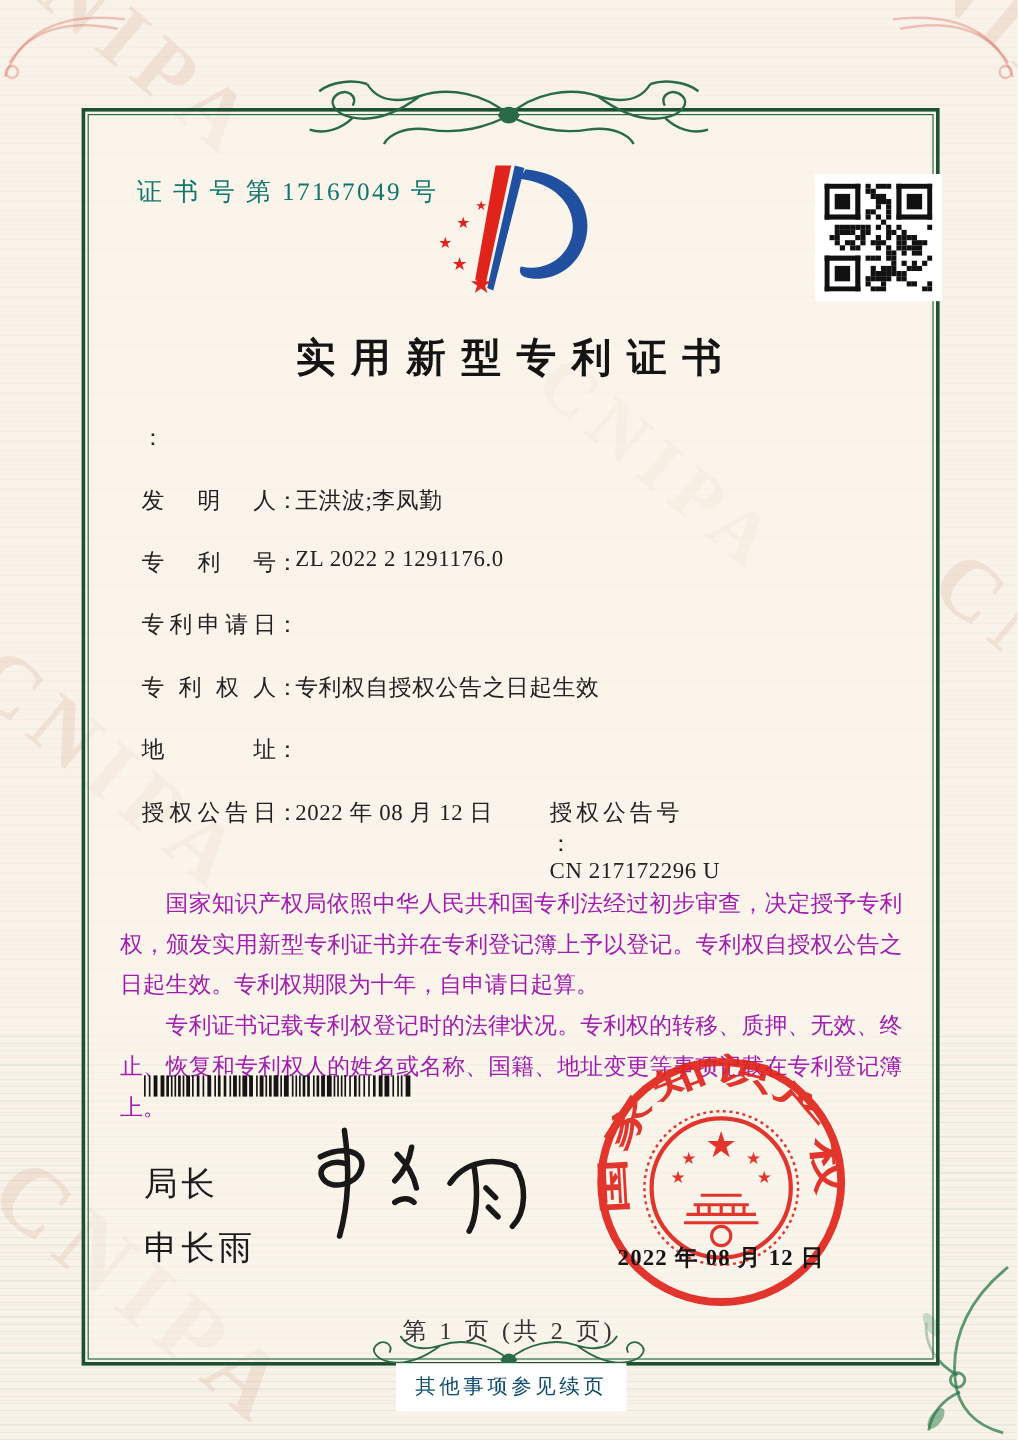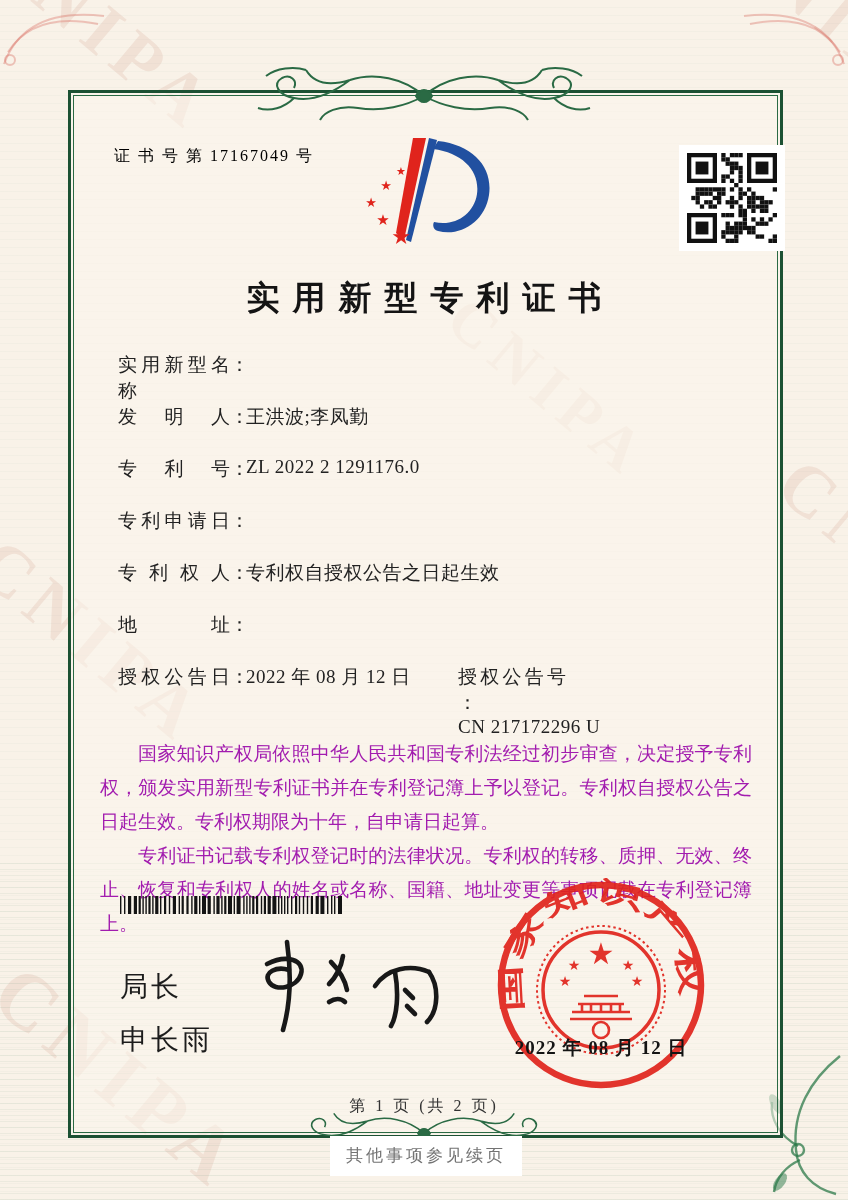--- a/index.html
+++ b/index.html
@@ -32,21 +32,21 @@
   }
   .frame-inner{
     position:absolute;inset:2px;border:1px solid #2a6a44;
   }
   .flourish{position:absolute;pointer-events:none;}
   .title{
     position:absolute;left:0;top:250px;width:848px;text-align:center;
     font-size:33px;font-weight:700;letter-spacing:13px;text-indent:13px;color:#141414;margin-top:26px;
   }
   .cert-no{
-    position:absolute;left:114px;top:146px;font-size:16px;letter-spacing:2px;color:#000000;
+    position:absolute;left:114px;top:146px;font-size:21px;letter-spacing:2px;color:#0f766e;
   }
   .qr-box{position:absolute;left:679px;top:145px;width:106px;height:106px;background:#ffffff;}
   .fields{position:absolute;left:118px;top:352px;width:648px;font-size:19px;color:#222;}
   .frow{display:flex;height:52px;align-items:flex-start;}
   .lbl{width:112px;text-align:justify;text-align-last:justify;flex:none;}
   .colon{flex:none;width:16px;}
   .val{letter-spacing:0.5px;white-space:nowrap;}
   .g1{display:flex;width:340px;flex:none;}
   .g1 .val{width:212px;}
   .g2{display:flex;flex-direction:column;}
@@ -60,25 +60,25 @@
     font-family:"Liberation Sans","DejaVu Sans",sans-serif;}
   .official div{margin-bottom:15px;}
   .sig{position:absolute;left:225px;top:928px;}
   .seal{position:absolute;left:494px;top:878px;width:214px;height:214px;}
   .seal-date{
     position:absolute;left:494px;top:1035px;width:214px;text-align:center;
     font-size:19px;letter-spacing:1px;color:#141414;font-weight:700;
   }
   .page-indicator{
     position:absolute;left:68px;top:1096px;width:712px;text-align:center;
-    font-size:16px;letter-spacing:3px;color:#333;
+    font-size:20px;letter-spacing:3px;color:#333;
   }
   .cont-box{
     position:absolute;left:330px;top:1136px;background:#ffffff;
-    padding:8px 16px 9px;font-size:17px;letter-spacing:3px;color:#737373;
+    padding:8px 16px 9px;font-size:17px;letter-spacing:3px;color:#0c4a6e;
   }
   svg{display:block;}
 </style>
 </head>
 <body>
 
 <div class="page">
 
   <div class="wm" style="left:-35px;top:-12px;">CNIPA</div>
   <div class="wm" style="left:700px;top:-25px;">CNIPA</div>
@@ -297,21 +297,20 @@
         <rect x="0" y="14" width="1" height="7" fill="#111"></rect>
         <rect x="6" y="14" width="1" height="7" fill="#111"></rect>
         <rect x="2" y="16" width="3" height="3" fill="#111"></rect>
       </svg>
   </div>
 
   <div class="title">实用新型专利证书</div>
 
   <div class="fields">
     <div class="frow">
-      <span class="lbl">实用新型名称</span>
         <span class="colon">：</span>
     </div>
     <div class="frow">
       <span class="lbl">发明人</span>
         <span class="colon">：</span>
         <span class="val">王洪波;李凤勤</span>
     </div>
     <div class="frow">
       <span class="lbl">专利号</span>
         <span class="colon">：</span>

